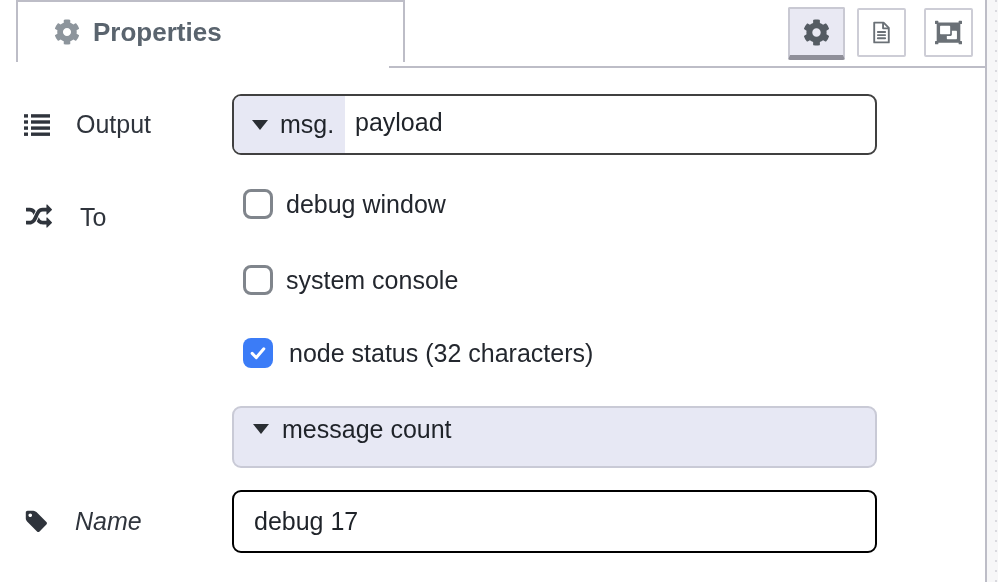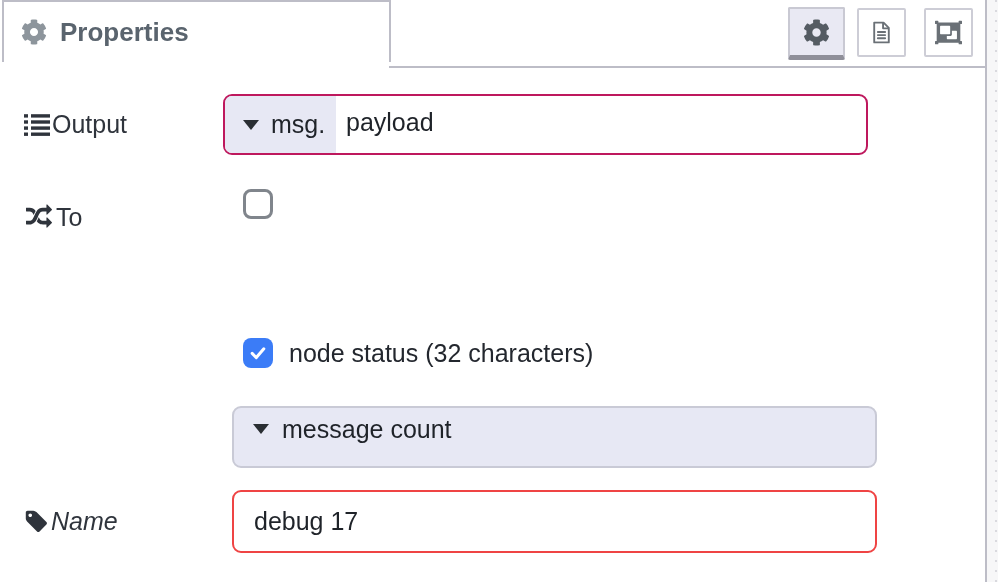--- a/index.html
+++ b/index.html
@@ -4,24 +4,24 @@
 <style>
   html,body { margin:0; padding:0; background:#fff; }
   .screen {
     position:relative; width:998px; height:582px; overflow:hidden;
     background:#ffffff;
     font-family:"Liberation Sans","DejaVu Sans",sans-serif;
     color:#2f343c;
   }
   
   .tab {
-    position:absolute; left:2px; top:4; width:389px; height:62px;
+    position:absolute; left:16px; top:4; width:389px; height:62px;
     box-sizing:border-box; background:#fff;
     border:2px solid #bdbdc7; border-bottom:none;
-    display:flex; align-items:center; gap:13px; padding-left:17px;
+    display:flex; align-items:center; gap:13px; padding-left:36px;
     cursor:default;
   }
   .tab-label { font-size:26px; font-weight:bold; color:#5a646e; }
   .tab-gear { width:26px; height:26px; fill:#8d959c; }
   .header-line {
     position:absolute; left:389px; top:66px; width:596px; height:0;
     border-top:2px solid #bdbdc7;
   }
   .toolbar-btn {
     position:absolute; box-sizing:border-box; top:8px;
@@ -41,32 +41,32 @@
   
   .panel-right-border { position:absolute; left:985px; top:0; width:2px; height:582px; background:#bdbdc7; }
   .workspace-strip {
     position:absolute; left:987px; top:0; width:11px; height:582px;
     background-color:#f7f7f8;
     background-image:radial-gradient(#d9d9de 1.2px, transparent 1.3px);
     background-size:10px 10px; background-position:4px 6px;
   }
   
   .field-label {
-    position:absolute; left:24px; display:flex; align-items:center; gap:2px;
+    position:absolute; left:24px; display:flex; align-items:center; gap:26px;
     font-size:25px; color:#2f343c;
   }
   .field-label svg { flex:none; }
   .lbl-output { top:94px; height:61px; }
   .lbl-to { top:202px; height:30px; }
   .lbl-name { top:490px; height:63px;font-style:italic; }
   .ico-dark { fill:#2f343c; }
 
   .typed-input {
-    position:absolute; left:223px; top:94px; width:645px; height:61px;
-    box-sizing:border-box; border:2px solid #be185d; border-radius:9px;
+    position:absolute; left:232px; top:94px; width:645px; height:61px;
+    box-sizing:border-box; border:2px solid #404040; border-radius:9px;
     background:#fff; display:flex; overflow:hidden;
   }
   .ti-prefix {
     width:111px; flex:none; background:#e7e8f4;
     display:flex; align-items:center; gap:12px; padding-left:18px;
     box-sizing:border-box; cursor:pointer;
     font-size:25px; color:#1f2329;
   }
   .caret-down {
     width:0; height:0; flex:none;
@@ -96,21 +96,21 @@
   .select-button {
     position:absolute; left:232px; top:406px; width:645px; height:62px;
     box-sizing:border-box; background:#e7e8f4; border:2px solid #c9cad6;
     border-radius:9px; display:flex; align-items:center; gap:13px;
     padding:0 0 16px 19px; cursor:pointer;
     font-family:inherit; font-size:25px; color:#1f2329; text-align:left;
   }
 
   .name-input {
     position:absolute; left:232px; top:490px; width:645px; height:63px;
-    box-sizing:border-box; border:2px solid #ef4444; border-radius:9px;
+    box-sizing:border-box; border:2px solid #000000; border-radius:9px;
     padding:0 0 0 20px; outline:none;
     font-family:inherit; font-size:25px; color:#1f2329; background:#fff;
   }
 </style>
 </head>
 <body>
 
 <div class="screen">
 
   <div class="tab">
@@ -164,22 +164,29 @@
     <svg width="30" height="26" viewBox="0 0 1792 1792" class="ico-dark">
         <path d="M666 481q-60 92-137 273-22-45-37-72.5t-40.5-63.5-51-56.5-63-35-81.5-14.5h-224q-14 0-23-9t-9-23v-192q0-14 9-23t23-9h224q250 0 410 225zm1126 799q0 14-9 23l-320 320q-9 9-23 9-13 0-22.5-9.5t-9.5-22.5v-192q-32 0-85 .5t-81 1-73-1-71-5-64-10.5-63-18.5-58-28.5-59-40-55-53.5-56-69.5q59-93 136-273 22 45 37 72.5t40.5 63.5 51 56.5 63 35 81.5 14.5h256v-192q0-14 9-23t23-9q12 0 24 10l319 319q9 9 9 23zm0-896q0 14-9 23l-320 320q-9 9-23 9-13 0-22.5-9.5t-9.5-22.5v-192h-256q-48 0-87 15t-69 45-51 61.5-45 77.5q-32 62-78 171-29 66-49.5 111t-54 105-64 100-74 83-90 68.5-106.5 42-128 16.5h-224q-14 0-23-9t-9-23v-192q0-14 9-23t23-9h224q48 0 87-15t69-45 51-61.5 45-77.5q32-62 78-171 29-66 49.5-111t54-105 64-100 74-83 90-68.5 106.5-42 128-16.5h256v-192q0-14 9-23t23-9q12 0 24 10l319 319q9 9 9 23z"></path>
       </svg>
     <span>To</span>
   </div>
 
   <div class="check-row cr-1">
     <span class="checkbox">
       
     </span>
-  </div>
-
+    <span class="check-label">debug window</span>
+  </div>
+
+  <div class="check-row cr-2">
+    <span class="checkbox">
+      
+    </span>
+    <span class="check-label">system console</span>
+  </div>
 
   <div class="check-row cr-3">
     <span class="checkbox checked">
       <svg viewBox="0 0 24 24">
           <path d="M5 12.5l5 5 9-10.5" stroke="#fff" stroke-width="3.6" fill="none" stroke-linecap="round" stroke-linejoin="round"></path>
         </svg>
     </span>
     <span class="check-label">node status (32 characters)</span>
   </div>
 

